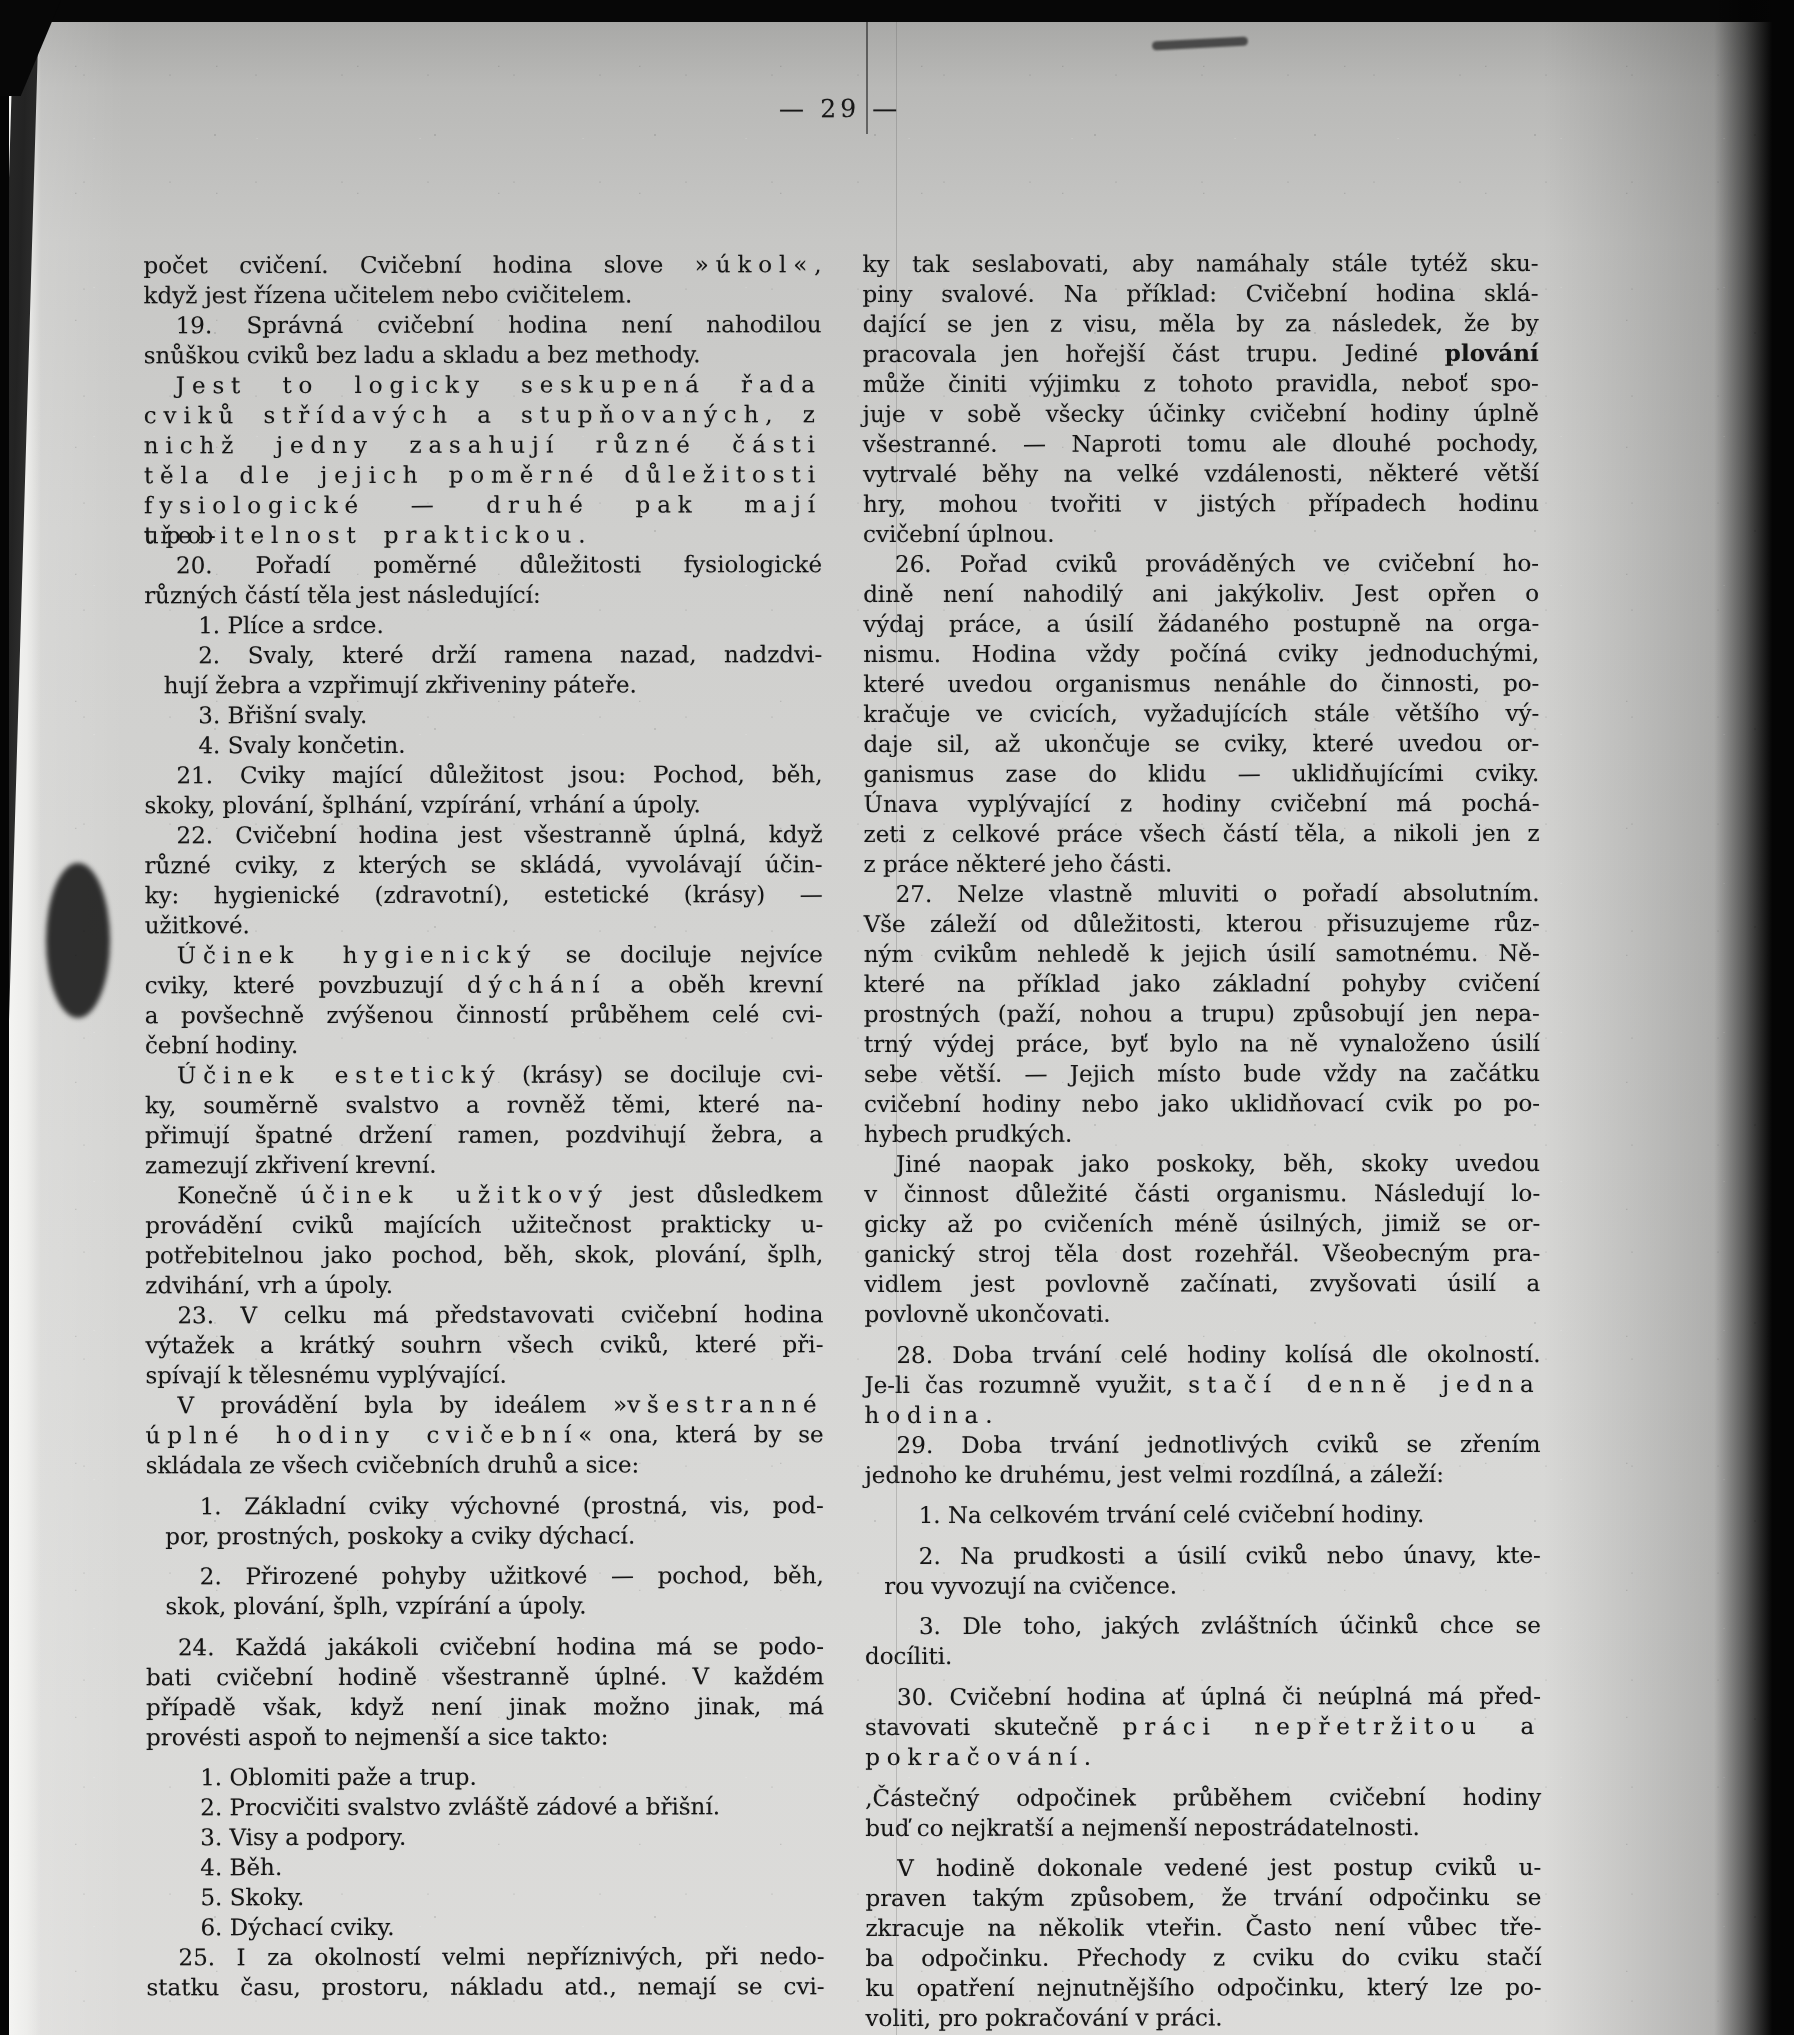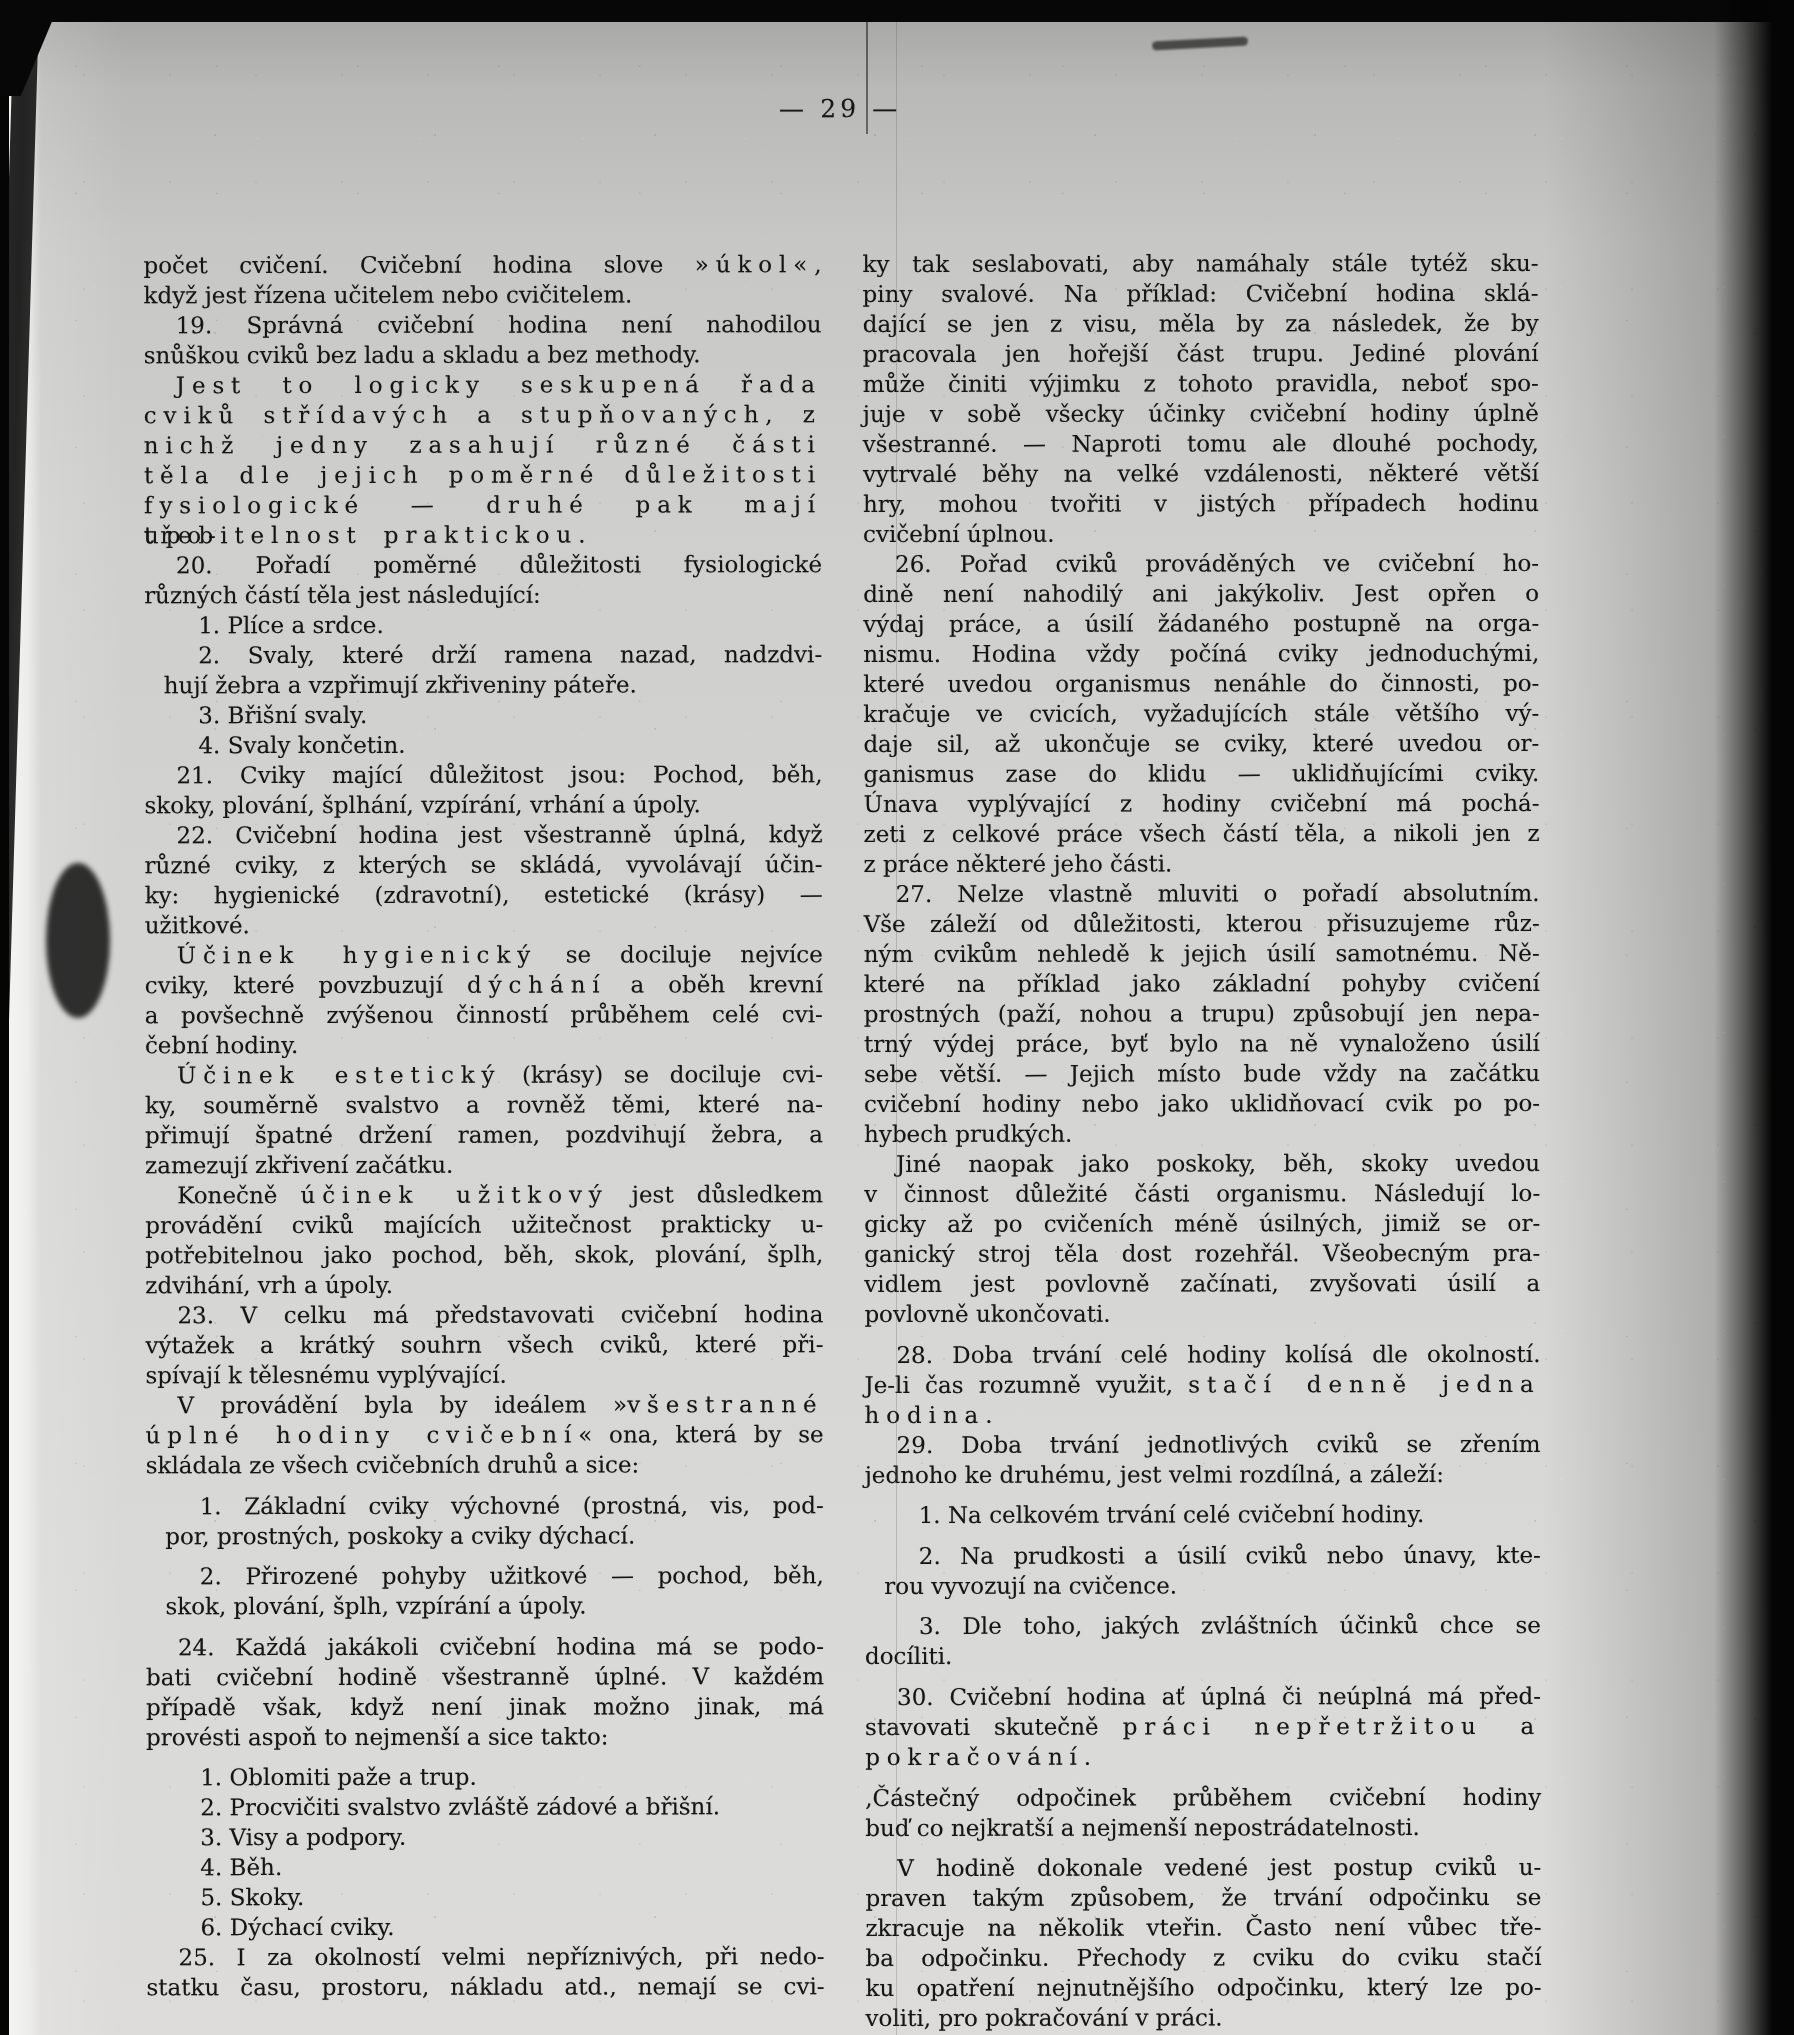--- a/index.html
+++ b/index.html
@@ -49,21 +49,21 @@
   .col{position:absolute;top:249px;width:678px;font-size:23px;}
   .col-left{left:145px;}
   .col-right{left:864px;width:676px;}
   .line{height:30px;line-height:30px;text-align:justify;text-align-last:justify;overflow:visible;}
   .line.end{text-align-last:left;}
   .line.gap{margin-top:10.6px;}
   .line.ind1{text-indent:32px;}
   .line.ind2{text-indent:54px;}
   .line.ind3{text-indent:19.5px;}
   .sp{letter-spacing:.30em;word-spacing:.30em;}
-  .b{font-weight:normal;}
+  .b{font-weight:bold;}
 </style>
 </head>
 <body>
 
 <div class="scan">
   <div class="speckle"></div>
 
   <div class="print">
     <div class="pageno">— 29 —</div>
     <div class="col col-left">
@@ -90,21 +90,21 @@
         <div class="line"><span>různé cviky, z kterých se skládá, vyvolávají účin-</span></div>
         <div class="line"><span>ky: hygienické (zdravotní), estetické (krásy) —</span></div>
         <div class="line end"><span>užitkové.</span></div>
         <div class="line ind1"><span class="sp">Účinek hygienický</span><span> se dociluje nejvíce</span></div>
         <div class="line"><span>cviky, které povzbuzují </span><span class="sp">dýchání</span><span> a oběh krevní</span></div>
         <div class="line"><span>a povšechně zvýšenou činností průběhem celé cvi-</span></div>
         <div class="line end"><span>čební hodiny.</span></div>
         <div class="line ind1"><span class="sp">Účinek estetický</span><span> (krásy) se dociluje cvi-</span></div>
         <div class="line"><span>ky, souměrně svalstvo a rovněž těmi, které na-</span></div>
         <div class="line"><span>přimují špatné držení ramen, pozdvihují žebra, a</span></div>
-        <div class="line end"><span>zamezují zkřivení začátku.</span></div>
+        <div class="line end"><span>zamezují zkřivení krevní.</span></div>
         <div class="line ind1"><span>Konečně </span><span class="sp">účinek užitkový</span><span> jest důsledkem</span></div>
         <div class="line"><span>provádění cviků majících užitečnost prakticky u-</span></div>
         <div class="line"><span>potřebitelnou jako pochod, běh, skok, plování, šplh,</span></div>
         <div class="line end"><span>zdvihání, vrh a úpoly.</span></div>
         <div class="line ind1"><span>23. V celku má představovati cvičební hodina</span></div>
         <div class="line"><span>výtažek a krátký souhrn všech cviků, které při-</span></div>
         <div class="line end"><span>spívají k tělesnému vyplývající.</span></div>
         <div class="line ind1"><span>V provádění byla by ideálem »</span><span class="sp">všestranné</span></div>
         <div class="line"><span class="sp">úplné hodiny cvičební</span><span>« ona, která by se</span></div>
         <div class="line end"><span>skládala ze všech cvičebních druhů a sice:</span></div>

